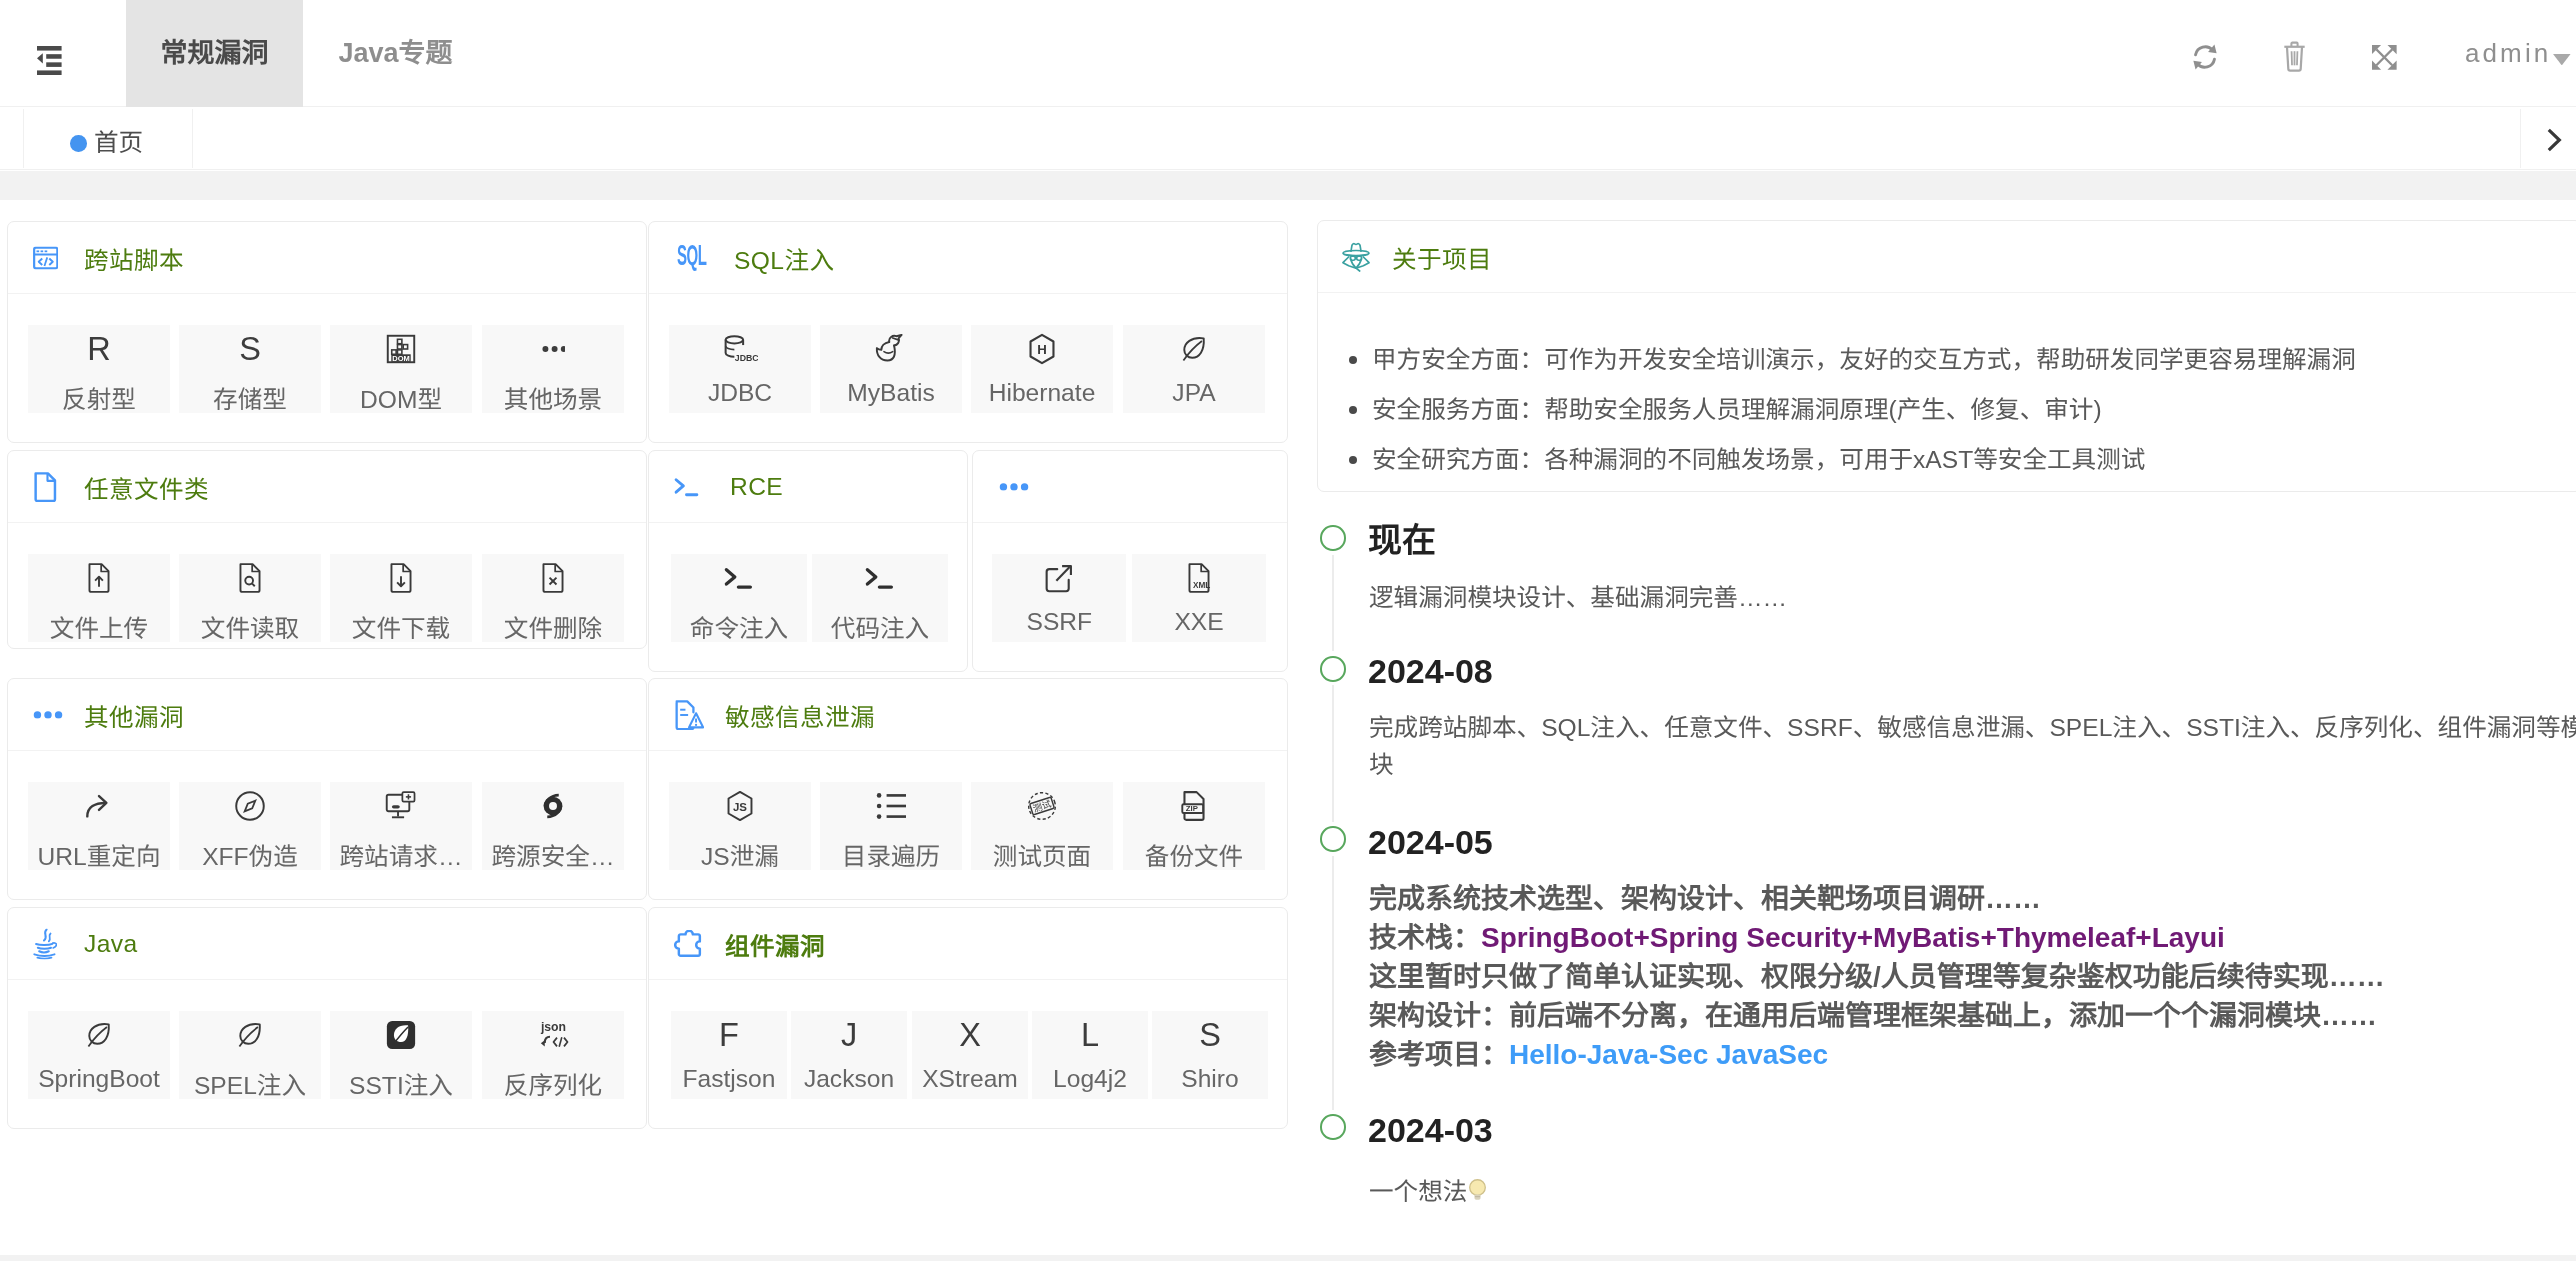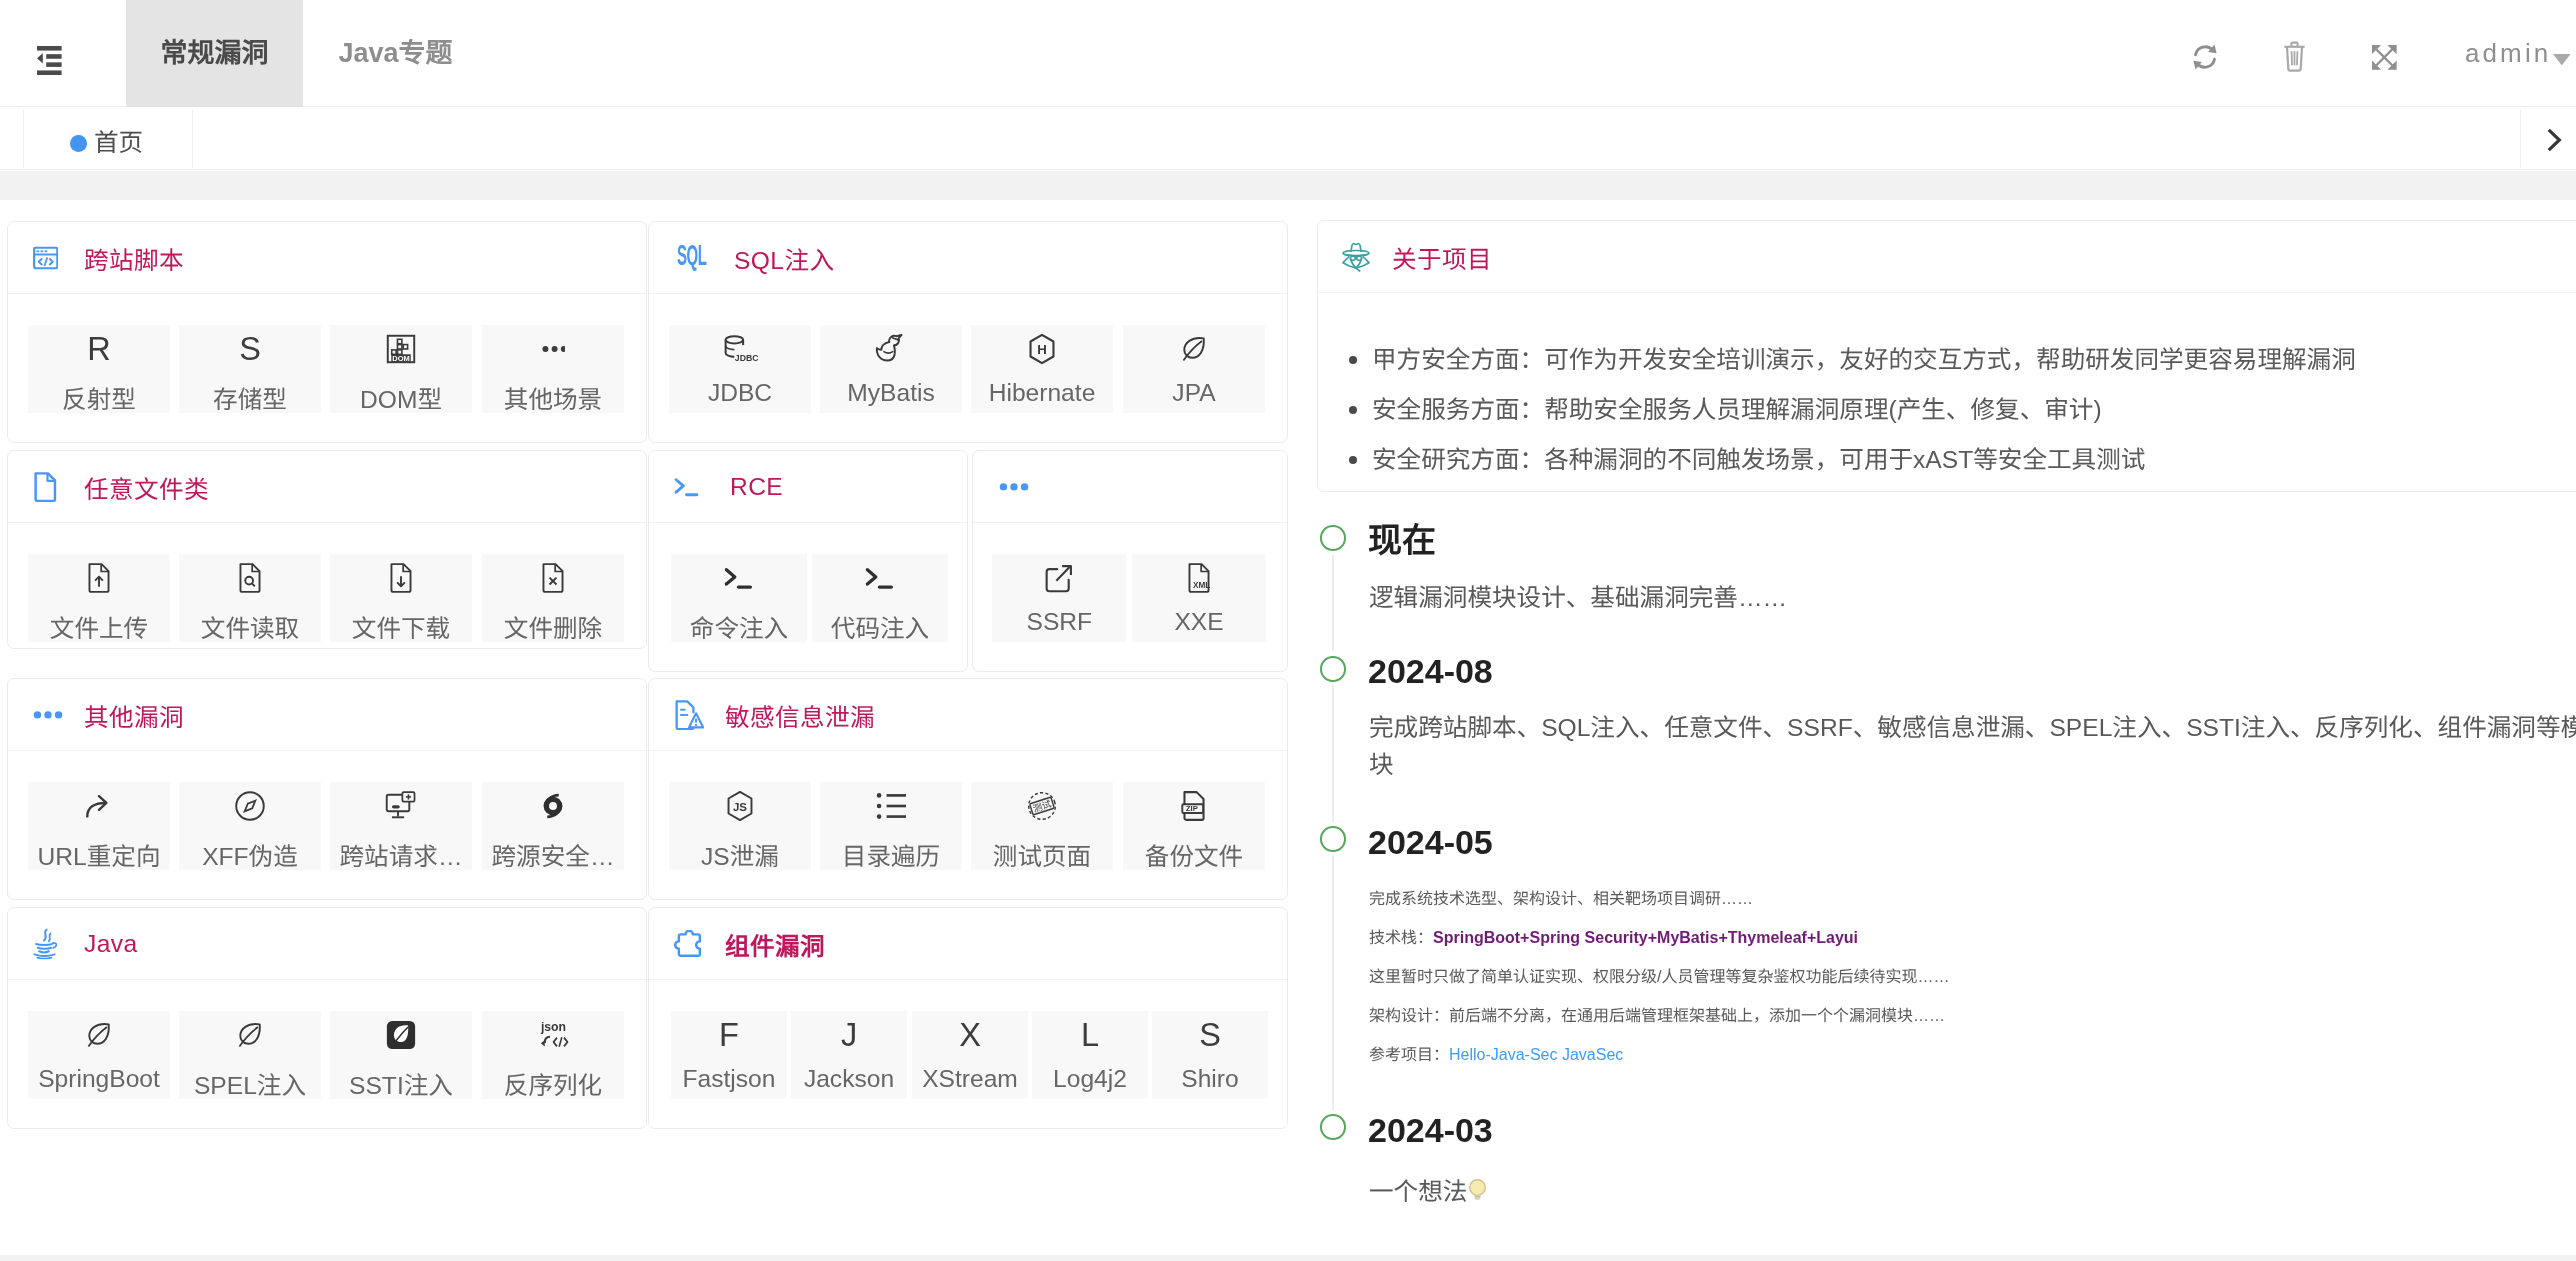--- a/index.html
+++ b/index.html
@@ -1,21 +1,21 @@
 <!DOCTYPE html>
 <html lang="zh-CN" style="font-size:14px"><head><meta charset="utf-8">
 <style>
 * { margin:0; padding:0; box-sizing:border-box; }
 html,body { width:2576px; height:1262px; overflow:hidden; background:#fff;
   font-family:"Liberation Sans", sans-serif; -webkit-font-smoothing:antialiased; }
 .abs { position:absolute; }
 .card { position:absolute; background:#fff; border:1.8px solid #ebebeb; border-radius:7px; }
 .chead { position:absolute; left:0; top:0; right:0; height:72px; border-bottom:1.8px solid #f2f2f2; }
 .cico { position:absolute; top:50%; transform:translateY(-50%); display:flex; align-items:center; }
-.ctit { position:absolute; top:50%; transform:translateY(-50%); font-size:24.6px; font-weight:500; color:#be185d; letter-spacing:0.4px; }
+.ctit { position:absolute; top:50%; transform:translateY(-50%); font-size:24.6px; font-weight:500; color:#4d7c0f; letter-spacing:0.4px; }
 .item { position:absolute; top:103px; height:88px; background:#f8f8f8; }
 .iico { position:absolute; left:0; right:0; top:24px; transform:translateY(-50%); display:flex; justify-content:center; align-items:center; }
 .ilab { position:absolute; left:0; right:0; top:54px; text-align:center; font-size:24.6px; color:#666;
   white-space:nowrap; overflow:hidden; }
 a.lnk { color:#3e9cf8; text-decoration:none; }
 </style></head>
 <body>
 
 <div class="abs" style="left:0;top:0;width:2576px;height:107px;background:#fff;border-bottom:1.8px solid #f0f0f0;">
 <span class="abs" style="left:37px;top:46px;"><svg width="24.6" height="29" viewBox="0 0 28 33" style="">
@@ -533,19 +533,19 @@
 <div class="abs" style="left:1332px;top:856px;width:1.8px;height:254px;background:#ececec;"></div>
 <span class="abs" style="left:1320px;top:525px;width:25.5px;height:25.5px;border:2.6px solid #58a75d;border-radius:50%;background:#fff;"></span>
 <span class="abs" style="left:1320px;top:656px;width:25.5px;height:25.5px;border:2.6px solid #58a75d;border-radius:50%;background:#fff;"></span>
 <span class="abs" style="left:1320px;top:826px;width:25.5px;height:25.5px;border:2.6px solid #58a75d;border-radius:50%;background:#fff;"></span>
 <span class="abs" style="left:1320px;top:1114px;width:25.5px;height:25.5px;border:2.6px solid #58a75d;border-radius:50%;background:#fff;"></span>
 <div class="abs" style="left:1368px;top:519px;height:42px;line-height:42px;font-size:34px;font-weight:bold;color:#222;">现在</div>
 <div class="abs" style="left:1369px;top:578px;font-size:24.6px;color:#595959;line-height:39px;white-space:nowrap;">逻辑漏洞模块设计、基础漏洞完善……</div>
 <div class="abs" style="left:1368px;top:650px;height:42px;line-height:42px;font-size:34px;font-weight:bold;color:#222;">2024-08</div>
 <div class="abs" style="left:1369px;top:709px;font-size:24.6px;color:#595959;line-height:37px;white-space:nowrap;">完成跨站脚本、SQL注入、任意文件、SSRF、敏感信息泄漏、SPEL注入、SSTI注入、反序列化、组件漏洞等模<br>块</div>
 <div class="abs" style="left:1368px;top:821px;height:42px;line-height:42px;font-size:34px;font-weight:bold;color:#222;">2024-05</div>
-<div class="abs" style="left:1369px;top:879px;font-size:16px;color:#595959;line-height:39px;white-space:nowrap;">完成系统技术选型、架构设计、相关靶场项目调研……<br>技术栈：<b style="color:#701a75;">SpringBoot+Spring Security+MyBatis+Thymeleaf+Layui</b><br>这里暂时只做了简单认证实现、权限分级/人员管理等复杂鉴权功能后续待实现……<br>架构设计：前后端不分离，在通用后端管理框架基础上，添加一个个漏洞模块……<br>参考项目：<a class="lnk">Hello-Java-Sec</a> <a class="lnk">JavaSec</a></div>
+<div class="abs" style="left:1369px;top:879px;font-size:28px;color:#595959;line-height:39px;white-space:nowrap;font-weight:bold;">完成系统技术选型、架构设计、相关靶场项目调研……<br>技术栈：<b style="color:#701a75;">SpringBoot+Spring Security+MyBatis+Thymeleaf+Layui</b><br>这里暂时只做了简单认证实现、权限分级/人员管理等复杂鉴权功能后续待实现……<br>架构设计：前后端不分离，在通用后端管理框架基础上，添加一个个漏洞模块……<br>参考项目：<a class="lnk">Hello-Java-Sec</a> <a class="lnk">JavaSec</a></div>
 <div class="abs" style="left:1368px;top:1109px;height:42px;line-height:42px;font-size:34px;font-weight:bold;color:#222;">2024-03</div>
 <div class="abs" style="left:1369px;top:1172px;font-size:24.6px;color:#595959;line-height:39px;white-space:nowrap;">一个想法<svg width="21" height="26" viewBox="0 0 24 30" style="vertical-align:-3.5px;">
       <circle cx="12" cy="11" r="9" fill="#f7e9b0" stroke="#cfc08a" stroke-width="1.5"></circle>
       <path d="M8.5 19 h7 v4 a2 2 0 0 1 -2 2 h-3 a2 2 0 0 1 -2 -2 Z" fill="#d9d3bc"></path>
       <line x1="9" y1="21.5" x2="15" y2="21.5" stroke="#b9b39b" stroke-width="1"></line>
     </svg></div>
 
 </body></html>

